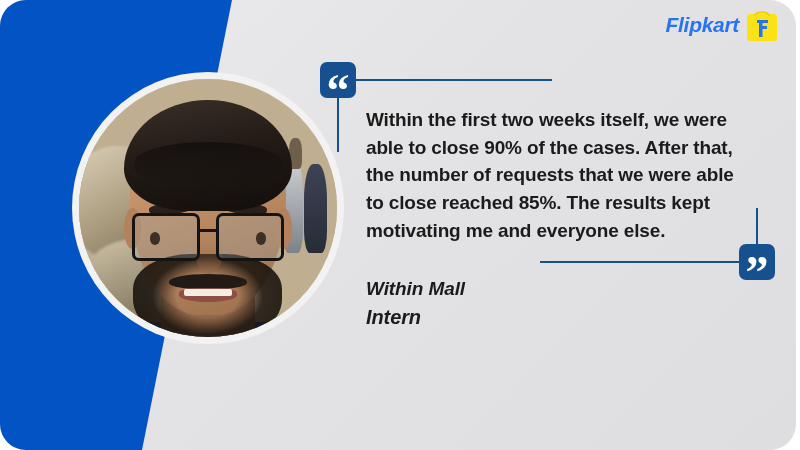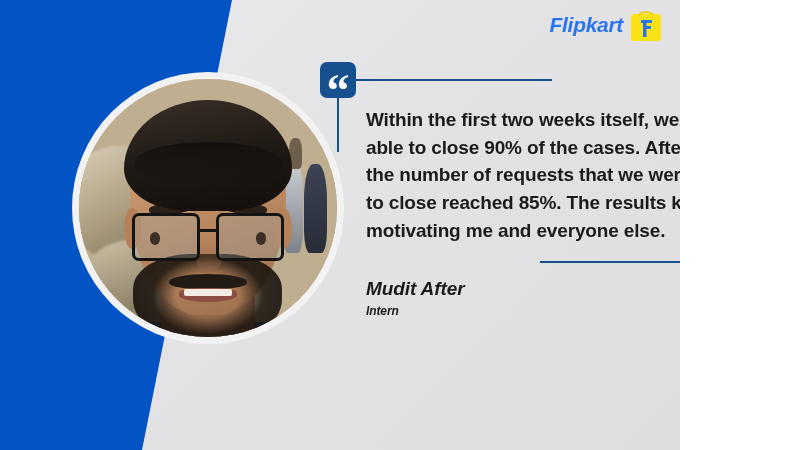--- a/index.html
+++ b/index.html
@@ -3,25 +3,26 @@
 <meta charset="utf-8">
 <style>
   html, body {
     margin: 0;
     padding: 0;
     background: #ffffff;
   }
 
   .canvas {
     position: relative;
-    width: 680px;
+    width: 796px;
     height: 450px;
     overflow: hidden;
     background: linear-gradient(135deg, #ececee 0%, #e3e3e5 45%, #dedee0 100%);
     font-family: "Liberation Sans", sans-serif;
+    border-radius: 26px;
   }
 
   
   .blue-panel {
     position: absolute;
     left: 0;
     top: 0;
     width: 250px;
     height: 450px;
     background: #0254c5;
@@ -348,21 +349,21 @@
     position: absolute;
     left: 366px;
     top: 276px;
     z-index: 4;
     color: #1b1b1b;
     font-style: italic;
     font-weight: bold;
     letter-spacing: -0.1px;
   }
   .attrib .name { font-size: 19px; line-height: 1.42; }
-  .attrib .role { font-size: 12px; line-height: 1.42; }
+  .attrib .role { font-size: 20px; line-height: 1.42; }
   .attrib .team { font-size: 17px; line-height: 1.42; }
 </style>
 </head>
 <body>
 
 <div class="canvas">
 
   <div class="blue-panel"></div>
 
   <div class="portrait-wrap">
@@ -425,17 +426,17 @@
 
   <div class="quote-text">Within the first two weeks itself, we were able to close 90% of the cases. After that, the number of requests that we were able to close reached 85%. The results kept motivating me and everyone else.</div>
 
   <div class="rule-bottom"></div>
   <div class="rule-close-v"></div>
   <div class="q-close">
     <span class="q-glyph">”</span>
   </div>
 
   <div class="attrib">
-    <div class="name">Mudit After</div>
+    <div class="name">Within Mall</div>
     <div class="role">Intern</div>
   </div>
 
 </div>
 
 </body></html>

